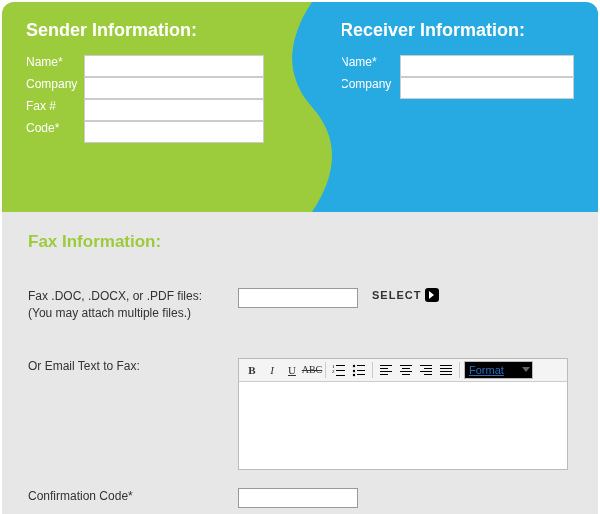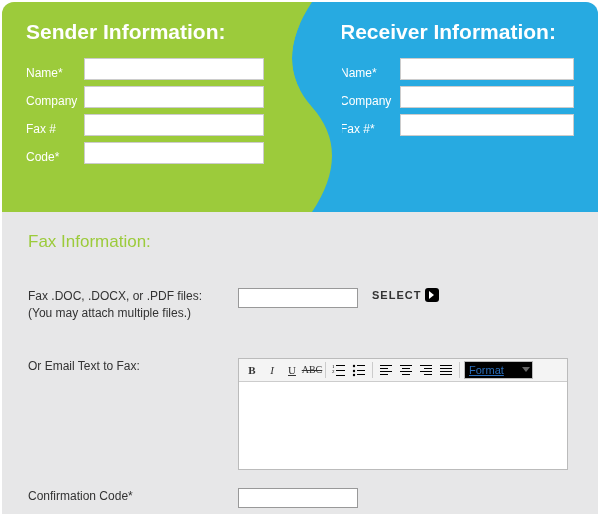--- a/index.html
+++ b/index.html
@@ -2,29 +2,29 @@
 <html><head>
 <meta charset="utf-8">
 <style>
 * { box-sizing: border-box; margin: 0; padding: 0; }
 body { font-family: Arial, sans-serif; background: #fff; width: 600px; height: 514px; }
 .container { width: 596px; margin: 2px; border-radius: 12px; overflow: hidden; background: #eee; }
 .top { position: relative; height: 210px; display: flex; }
 .top-left { width: 50%; background: #9ccb3b; padding: 18px 10px 18px 24px; position: relative; z-index: 2; }
 .top-right { width: 50%; background: #27aae1; padding: 18px 24px 12px 40px; }
 .curve { position: absolute; top: 0; left: 280px; width: 60px; height: 210px; z-index: 3; }
-.section-title { color: #fff; font-weight: bold; font-size: 21px; margin-bottom: 14px; }
-.field-row { display: flex; align-items: flex-end; margin-bottom: 6px; }
+.section-title { color: #fff; font-weight: bold; font-size: 18px; margin-bottom: 14px; }
+.field-row { display: flex; align-items: flex-start; margin-bottom: 0; }
 .field-label { color: #fff; font-size: 12px; width: 58px; flex-shrink: 0; }
 .top-right .field-label { width: 60px; }
 .field-input { flex: 1; height: 22px; border: 1px solid #ccc; background: #fff; padding: 0 4px; font-size: 12px; }
 .top-left .field-input { max-width: 180px; }
 .top-right .field-input { max-width: 180px; }
 .bottom { background: #e7e7e8; padding: 20px 26px 18px 26px; border-radius: 0 0 12px 12px; }
-.fax-title { color: #9ccb3b; font-weight: normal; font-size: 17px; margin-bottom: 22px; }
+.fax-title { color: #9ccb3b; font-weight: bold; font-size: 17px; margin-bottom: 22px; }
 .row { display: flex; align-items: flex-start; margin-bottom: 10px; font-size: 12px; color: #333; margin-top: 36px; }
 .row-label { width: 210px; flex-shrink: 0; line-height: 1.4; }
 .file-input { width: 120px; height: 20px; border: 1px solid #999; background: #fff; margin-right: 14px; }
 .select-btn { display: inline-flex; align-items: center; font-size: 11px; font-weight: bold; letter-spacing: 1px; color: #333; cursor: pointer; }
 .select-btn .arrow { display: inline-block; width: 14px; height: 14px; background: #000; border-radius: 3px; margin-left: 4px; position: relative; }
 .select-btn .arrow::after { content: ''; position: absolute; left: 4px; top: 3px; border-left: 5px solid #fff; border-top: 4px solid transparent; border-bottom: 4px solid transparent; }
 .editor { width: 330px; border: 1px solid #bbb; background: #fff; }
 .toolbar { display: flex; align-items: center; border-bottom: 1px solid #ccc; padding: 2px 4px; gap: 2px; background: #f4f4f4; }
 .tb-btn { width: 18px; height: 18px; display: inline-flex; align-items: center; justify-content: center; font-size: 11px; font-family: 'Times New Roman', serif; cursor: pointer; }
 .tb-sep { width: 1px; height: 16px; background: #ccc; margin: 0 2px; }
@@ -71,24 +71,20 @@
         <path d="M 30 0 Q -10 60 30 105 Q 70 150 30 210 L 0 210 L 0 0 Z" fill="#9ccb3b"></path>
       </svg>
       <div class="top-right">
         <div class="section-title">Receiver Information:</div>
         <div class="field-row">
           <div class="field-label">Name*</div>
           <input class="field-input" value="" style="">
         </div>
         <div class="field-row">
           <div class="field-label">Company</div>
-          <input class="field-input" value="" style="">
-        </div>
-        <div class="field-row">
-          <div class="field-label">Fax #*</div>
           <input class="field-input" value="" style="">
         </div>
       </div>
     </div>
   </div>
 
   <div class="bottom">
     <div class="fax-title">Fax Information:</div>
 
     <div class="row">

